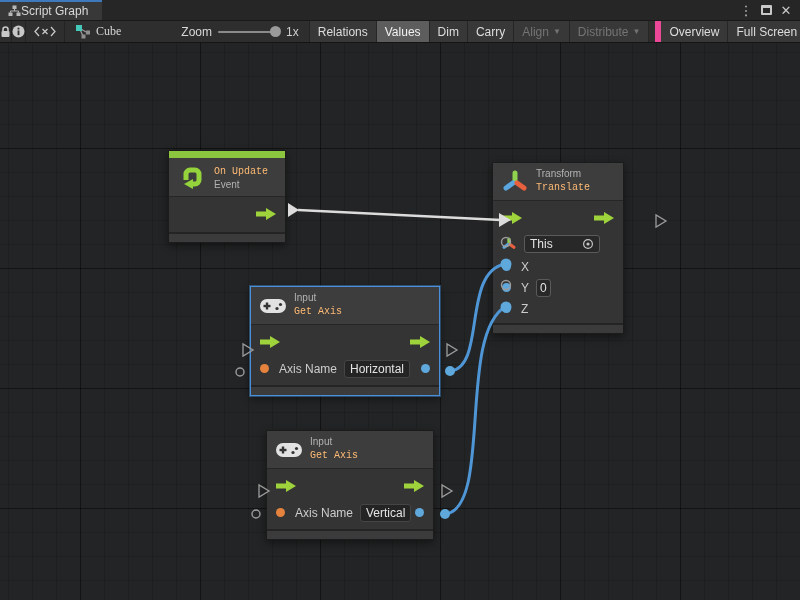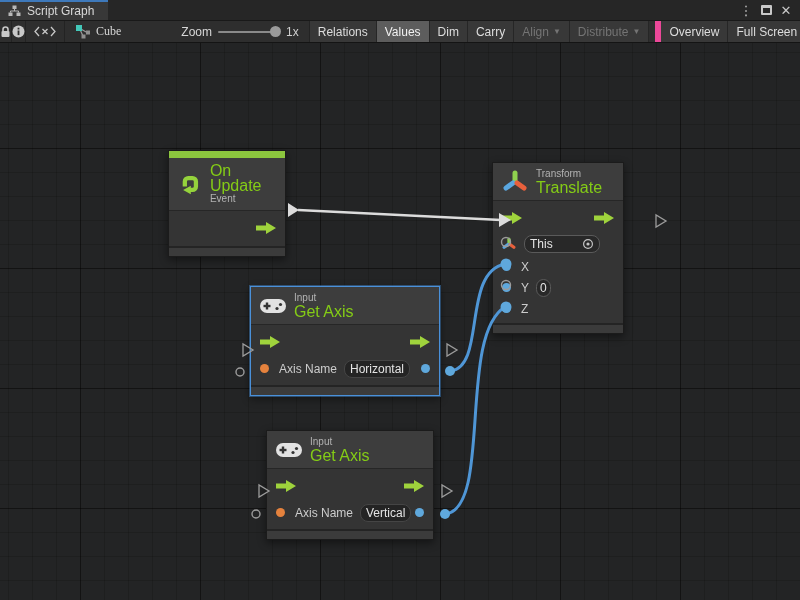--- a/index.html
+++ b/index.html
@@ -2,21 +2,21 @@
 <html><head>
 <meta charset="utf-8">
 <style>
   * { margin:0; padding:0; box-sizing:border-box; }
   html,body { width:800px; height:600px; overflow:hidden; background:#222; }
   body { font-family:"Liberation Sans", sans-serif; -webkit-font-smoothing:antialiased; }
   .app { position:relative; width:800px; height:600px; background:#282828; }
 
   
   .tabbar { position:relative; height:21px; background:#262626; border-bottom:1px solid #191919; display:flex; align-items:stretch; }
-  .tab { position:relative; display:flex; align-items:center; gap:6px; padding:0 14px 0 8px; background:#383838; border-top:2px solid #3e79bb; color:#d8d8d8; font-size:12px; }
+  .tab { position:relative; display:flex; align-items:center; padding:0 14px 0 8px; background:#383838; border-top:2px solid #3e79bb; color:#d8d8d8; font-size:12px; }
   .win-controls { margin-left:auto; display:flex; align-items:center; gap:4px; padding-right:6px; color:#c8c8c8; }
   .win-btn { width:16px; height:16px; display:flex; align-items:center; justify-content:center; font-size:13px; cursor:default; }
   .maxi { width:11px; height:10px; border:2px solid #c8c8c8; border-top-width:3px; border-radius:1px; }
 
   
   .toolbar { height:22px; background:#2e2e2e; border-bottom:1px solid #141414; display:flex; align-items:stretch; font-size:12px; color:#d8d8d8; }
   .tbtn { display:flex; align-items:center; justify-content:center; border-right:1px solid #232323; padding:0 8px; background:#2e2e2e; }
   .tbtn.iconic { width:30px; padding:0; }
   .tbtn.code { width:66px; }
   .tb-spacer { width:14px; }
@@ -43,32 +43,32 @@
     background-size:120px 120px, 120px 120px, 24px 24px, 24px 24px;
     background-position:80px 105px, 80px 105px, 8px 9px, 8px 9px;
   }
   .wires { position:absolute; left:0; top:0; width:800px; height:600px; pointer-events:none; z-index:4; }
 
   
   .node { position:absolute; background:#343434; border:1px solid #1b1b1b; box-shadow:0 3px 8px rgba(0,0,0,.45); z-index:3; }
   .node.selected { border-color:#4a90d9; box-shadow:0 0 0 1px rgba(74,144,217,.45), 0 3px 8px rgba(0,0,0,.45); }
   .n-colorbar { height:7px; background:#8cc63e; }
   .n-header { display:flex; align-items:center; gap:8px; padding:5px 9px; background:#3d3d3d; border-bottom:1px solid #262626; }
-  .n-title { font-size:16px; color:#84cc16; line-height:15px; }
+  .n-title { font-size:10px; color:#fdba74; line-height:15px;font-family:Liberation Mono, monospace; }
   .n-sub { font-size:10px; color:#b2b2b2; line-height:12px; }
   .n-body { background:#343434; padding:3px 0 4px; }
   .row { display:flex; align-items:center; padding:0 9px; }
   .row.flow { height:28px; justify-content:space-between; }
   .row.flow.single { justify-content:flex-end; }
   .n-footer { height:10px; background:#3b3b3b; border-top:2px solid #242424; }
   .dot { width:9px; height:9px; border-radius:50%; flex:0 0 auto; }
   .dot.blue { background:#5fa8dc; }
   .dot.orange { background:#e5823d; }
   .plabel { font-size:12px; color:#cccccc; margin-left:10px; }
-  .vfield { display:inline-flex; align-items:center; background:#242424; border:1px solid #454545; border-radius:8px; padding:1px 5px; font-size:12px; color:#e4e4e4; height:18px; }
+  .vfield { display:inline-flex; align-items:center; background:#242424; border:1px solid #454545; border-radius:3px; padding:1px 5px; font-size:12px; color:#e4e4e4; height:18px; }
   .vfield.boxed { border-color:#5a5a5a; background:#282828; }
   .this-field { width:76px; justify-content:space-between; }
   .yfield { min-width:14px; justify-content:center; margin-left:7px; padding:1px 3px; }
   .axis-row { height:25px; }
   .axis-row .vfield { margin-left:7px; }
   .axis-row .out-dot { margin-left:auto; }
   .kv-row { height:21px; }
   .this-row { height:24px; }
   svg { display:block; }
 </style>

